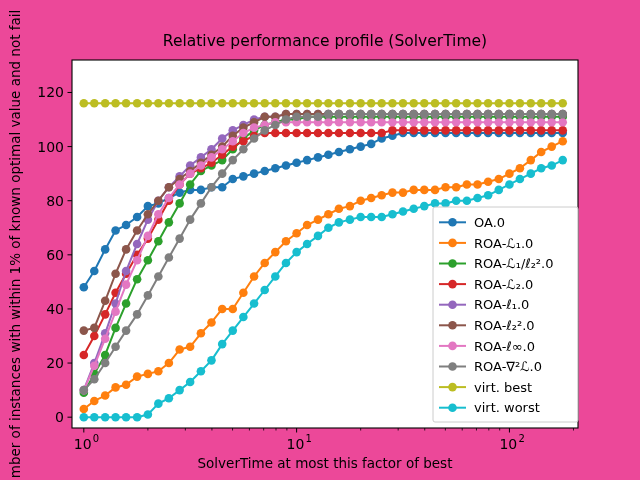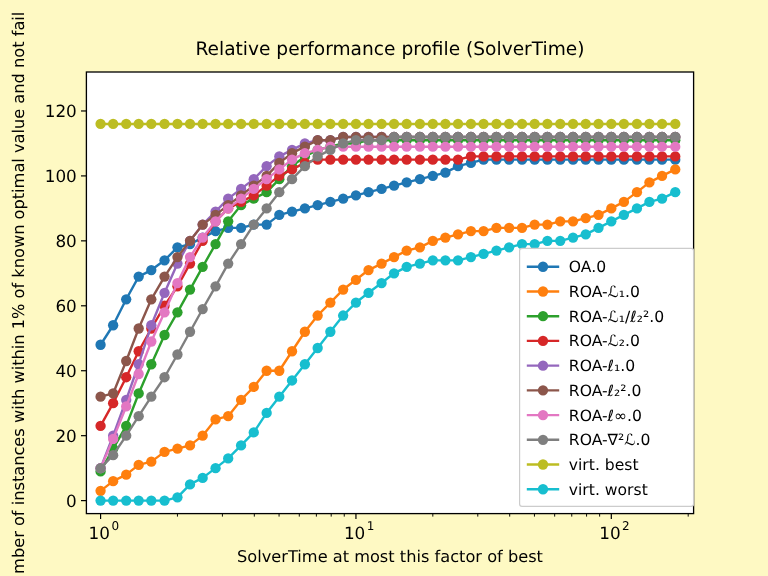--- a/index.html
+++ b/index.html
@@ -5,21 +5,21 @@
   html, body {
     margin: 0; padding: 0;
     width: 640px; height: 480px;
     background: #ffffff;
     font-family: "DejaVu Sans", sans-serif;
     overflow: hidden;
   }
   #figure {
     position: relative;
     width: 640px; height: 480px;
-    background: #fef9c3;
+    background: #ec4899;
   }
   #chart-svg { position: absolute; left: 0; top: 0; }
   .tick-mark { stroke: #000000; stroke-width: 1.0; }
   .tick-mark-minor { stroke: #000000; stroke-width: 0.8; }
   .tick-label {
     font-family: "DejaVu Sans", sans-serif;
     font-size: 14px;
     fill: #000000;
   }
   .tick-label-sup {

